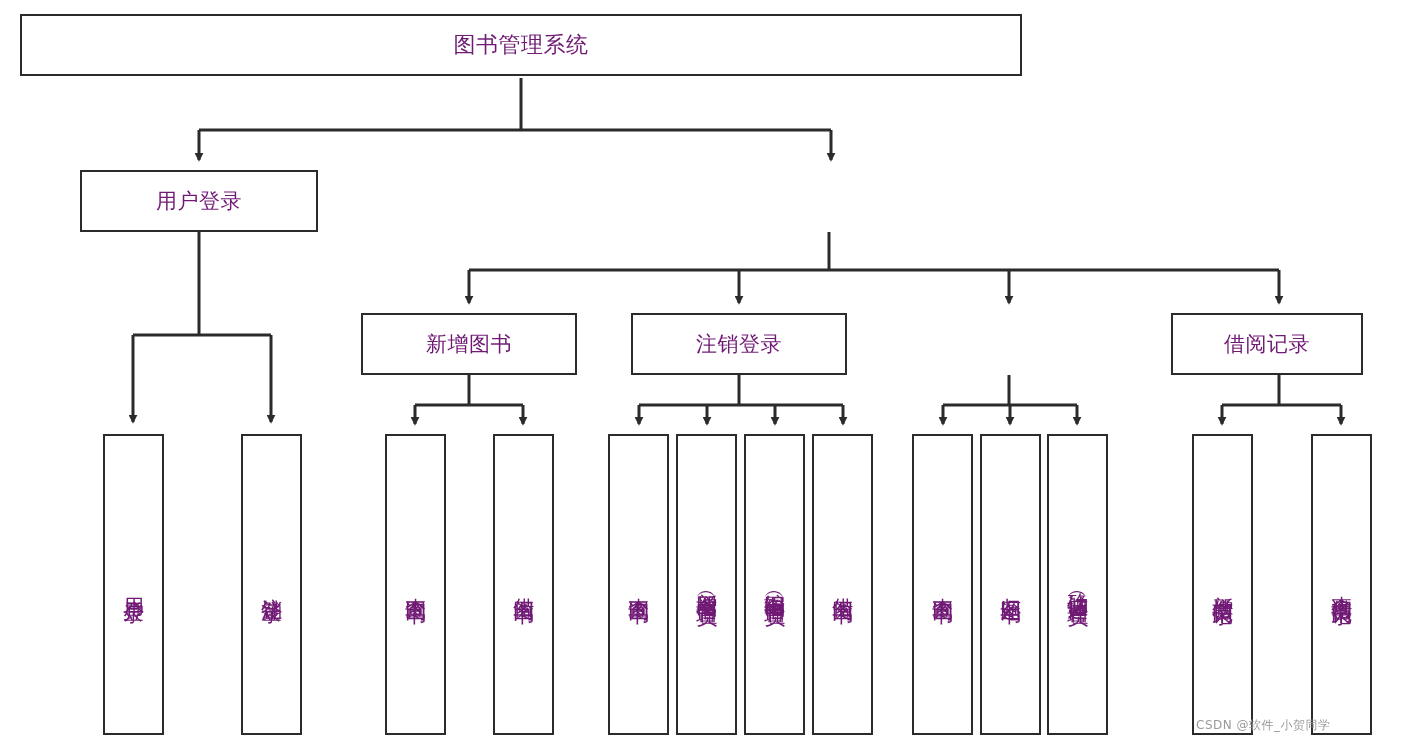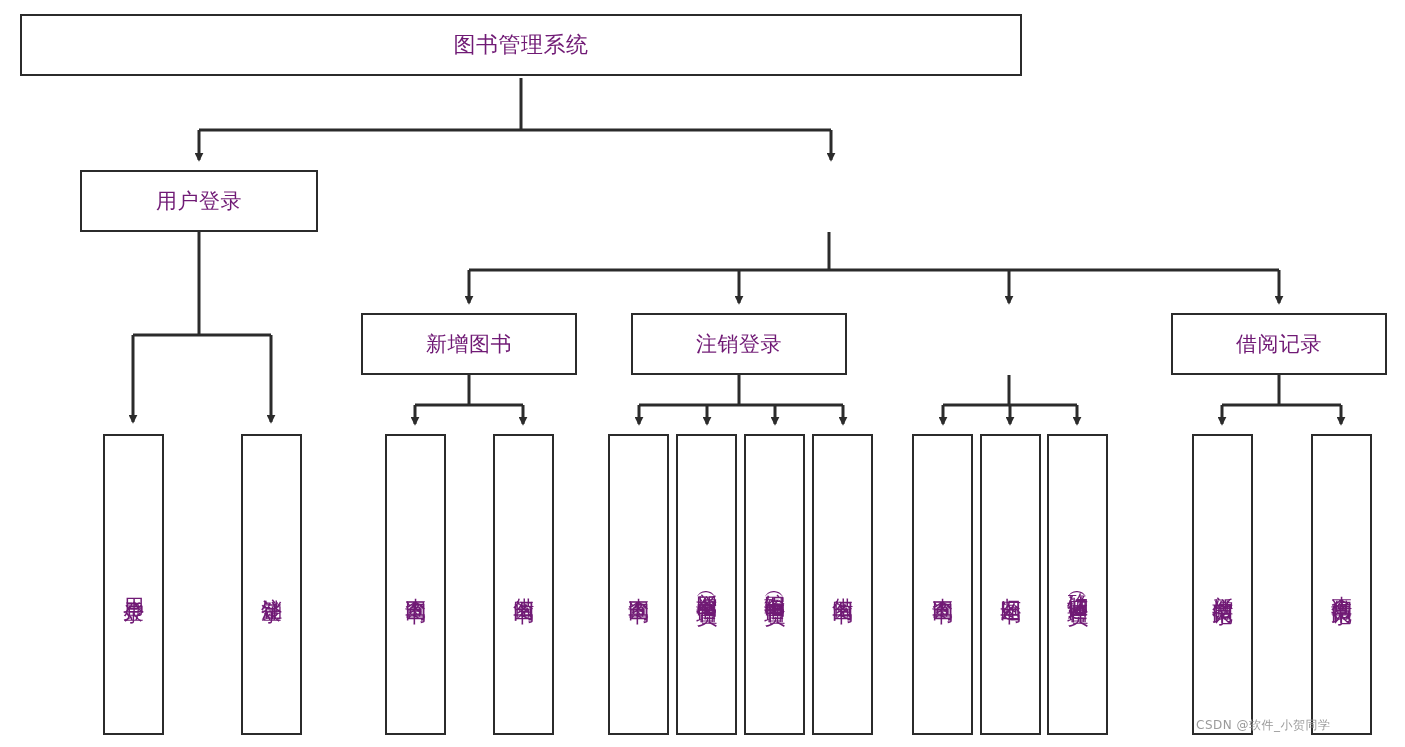--- a/index.html
+++ b/index.html
@@ -133,21 +133,21 @@
   <div class="node horiz" style="left:80px; top:170px; width:238px; height:62px;">
     <span class="node-label">用户登录</span>
   </div>
 
   <div class="node horiz" style="left:361px; top:313px; width:216px; height:62px;">
     <span class="node-label">新增图书</span>
   </div>
   <div class="node horiz" style="left:631px; top:313px; width:216px; height:62px;">
     <span class="node-label">注销登录</span>
   </div>
-  <div class="node horiz" style="left:1171px; top:313px; width:216px; height:62px;">
+  <div class="node horiz" style="left:1171px; top:313px; width:192px; height:62px;">
     <span class="node-label">借阅记录</span>
   </div>
 
   <div class="node vert" style="left:103px; top:434px; width:61px; height:301px;">
     <span class="node-label">用户登录</span>
   </div>
   <div class="node vert" style="left:241px; top:434px; width:61px; height:301px;">
     <span class="node-label">注销登录</span>
   </div>
 

